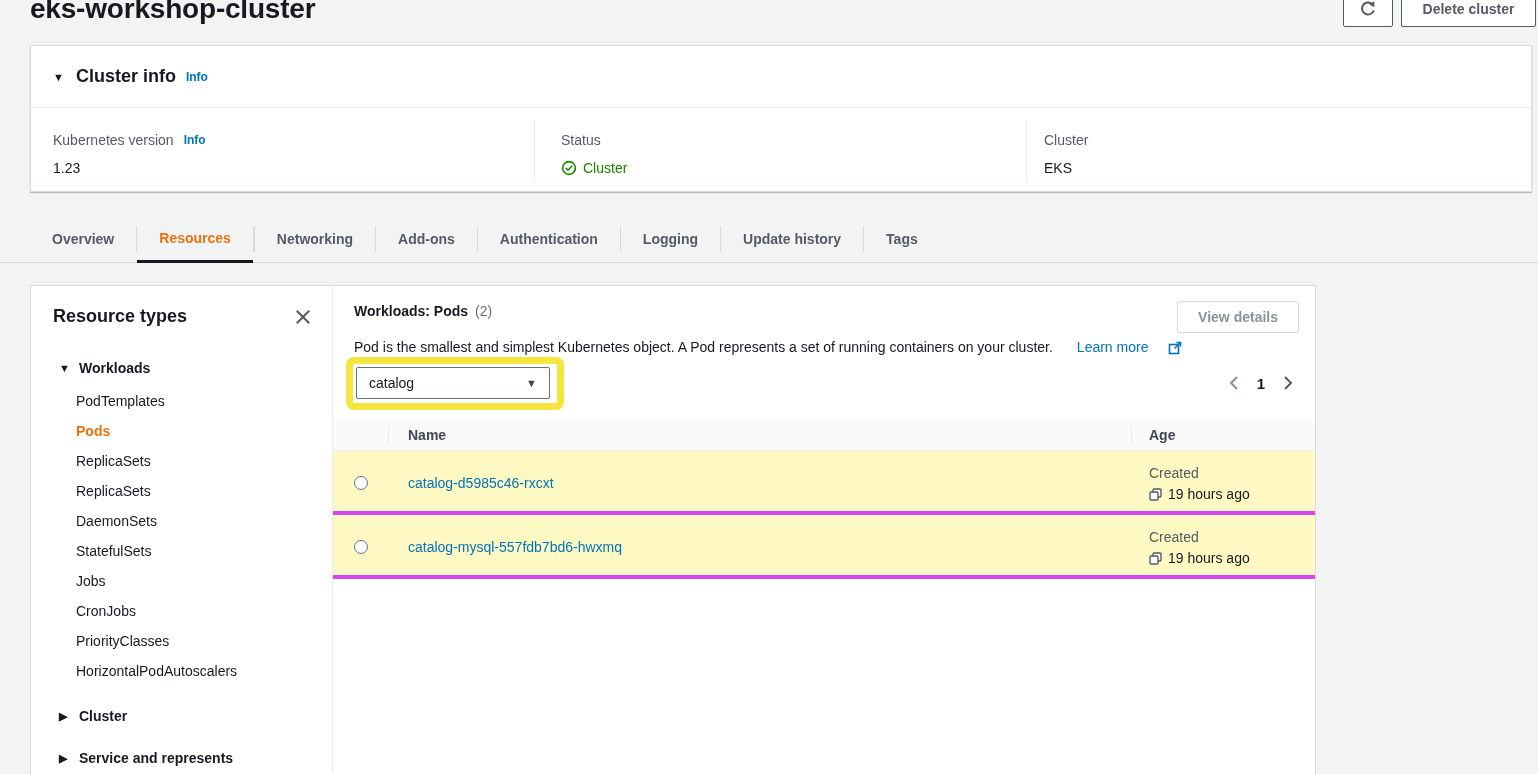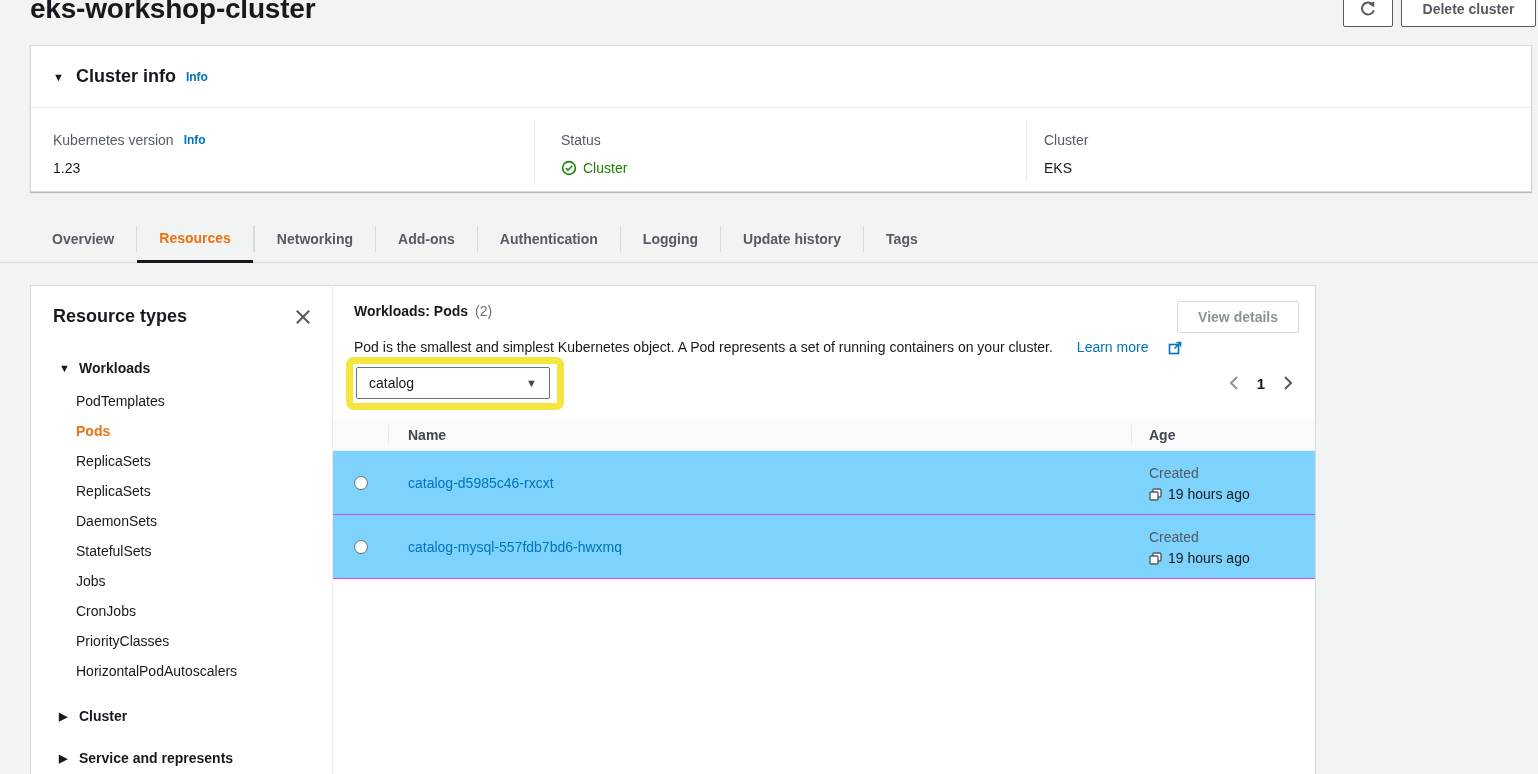--- a/index.html
+++ b/index.html
@@ -125,21 +125,21 @@
   
   .tbl-header {
     position:absolute; left:0; right:0; top:133px; height:32px;
     background:#fafafa; border-bottom:1px solid #eaeded;
   }
   .th { position:absolute; top:0; height:32px; line-height:32px; font-size:14px; font-weight:700; color:#414750; }
   .th-name { left:75px; } .th-age { left:816px; }
   .th-div { position:absolute; top:6px; width:1px; height:20px; background:#eaeded; }
   .th-div-1 { left:55px; } .th-div-2 { left:798px; }
 
-  .tbl-row { position:absolute; left:0; right:0; height:64px; border-bottom:1px solid #d946ef; background:#7dd3fc; }
+  .tbl-row { position:absolute; left:0; right:0; height:64px; border-bottom:4px solid #d946ef; background:#fef9c3; }
   .row-1 { top:165px; } .row-2 { top:229px; }
   .radio {
     position:absolute; left:21px; top:25px; width:14px; height:14px;
     border:1px solid #687078; border-radius:50%; background:#fff; cursor:pointer;
   }
   .cell-name {
     position:absolute; left:75px; top:0; height:64px; display:flex; align-items:center;
     font-size:14px; color:#0073bb; cursor:pointer;
   }
   .cell-age { position:absolute; left:816px; top:14px; font-size:14px; }

